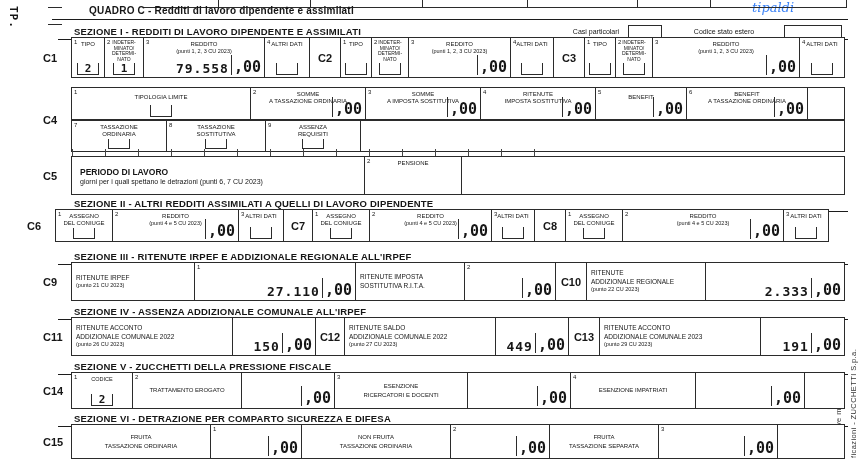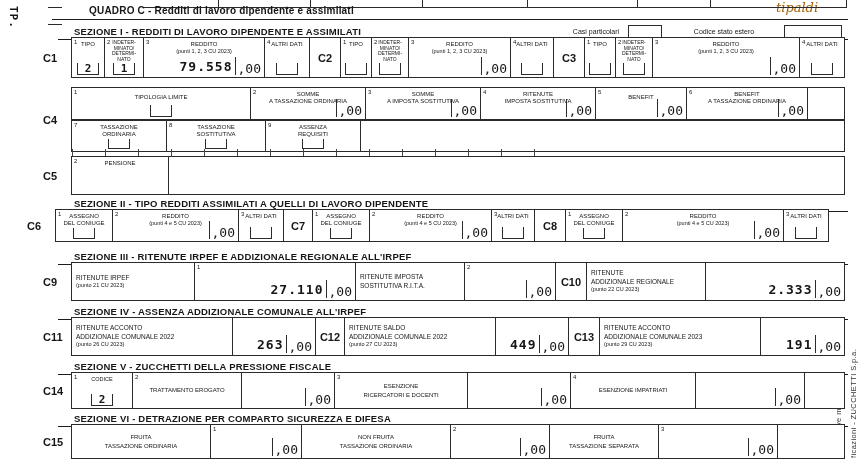--- a/index.html
+++ b/index.html
@@ -2,21 +2,21 @@
 <html><head>
 <meta charset="utf-8">
 <style>
   *{box-sizing:border-box;margin:0;padding:0}
   html,body{width:863px;height:461px}
   body{position:relative;background:#fff;color:#161616;font-family:"Liberation Sans",sans-serif;overflow:hidden}
 
   
   .tp{position:absolute;left:20px;top:6px;transform:rotate(90deg);transform-origin:left top;
       font-family:"DejaVu Sans Mono",monospace;font-weight:700;font-size:11px;letter-spacing:1px}
-  .hand{position:absolute;left:776px;top:0;font-family:"DejaVu Serif",serif;font-style:italic;font-size:13px;color:#a16207}
+  .hand{position:absolute;left:752px;top:0;font-family:"DejaVu Serif",serif;font-style:italic;font-size:13px;color:#3b82f6}
   .vr{position:absolute;transform:rotate(-90deg);transform-origin:left top;font-size:7.5px;color:#333;white-space:nowrap;letter-spacing:.4px}
   .vr1{left:834px;top:458px}
   .vr2{left:849px;top:458px}
   .toprule{position:absolute;left:143px;top:7px;width:703px;border-top:1px solid #2b2b2b}
   .dash{position:absolute;left:48px;width:14px;border-top:1px solid #2b2b2b}
   .tick{position:absolute;top:0;height:8px;border-left:1px solid #2b2b2b}
 
   .qtitle{position:absolute;left:52px;top:5px;width:796px;font-weight:700;font-size:10px;
           padding:0 0 3px 37px;border-bottom:1.5px solid #1c1c1c;letter-spacing:.2px}
   .sez{position:absolute;left:58px;width:790px;border-bottom:1.2px solid #1c1c1c;font-weight:700;
@@ -36,23 +36,23 @@
   .n{position:absolute;top:1px;left:2px;font-size:6px;line-height:1}
   .lab{font-size:6px;line-height:1.25;text-align:center;margin-top:2.5px;white-space:pre-line;padding:0 2px}
   .lab-xs{font-size:5px;line-height:1.12;text-align:center;margin-top:2px;white-space:pre-line}
   .lsub{font-size:5.5px;line-height:1.2;text-align:center;white-space:pre-line}
   .leftlab{align-self:flex-start;text-align:left;padding-left:4px;font-size:6.5px;line-height:1.3;white-space:pre-line}
   .leftsub{align-self:flex-start;text-align:left;padding-left:4px;font-size:5.5px;line-height:1.3}
   .vcenter{justify-content:center}
   .midlab{margin:auto;text-align:center;font-size:6px;line-height:1.35;white-space:pre-line;padding:0 2px}
   .box{width:22px;height:12px;border:1px solid #2b2b2b;border-top:none;margin-top:auto;margin-bottom:2px;
        text-align:center;font-family:"DejaVu Sans Mono",monospace;font-weight:700;font-size:11px;line-height:12px}
-  .amt{position:absolute;right:3px;bottom:2px;display:flex;align-items:center}
+  .amt{position:absolute;right:3px;bottom:2px;display:flex;align-items:flex-end}
   .main{font-family:"DejaVu Sans Mono",monospace;font-weight:700;font-size:13px;letter-spacing:1px;line-height:1}
-  .dec{font-family:"DejaVu Sans Mono",monospace;font-weight:400;font-size:13px;line-height:1;
+  .dec{font-family:"DejaVu Sans Mono",monospace;font-weight:700;font-size:15px;line-height:1;
        border-left:1px solid #2b2b2b;margin-left:2px;padding:5px 0 0 2px}
   .cval{margin-top:auto;margin-bottom:2px;font-family:"DejaVu Sans Mono",monospace;font-weight:700;font-size:13px}
   .c5info{align-items:flex-start;justify-content:center;padding-left:8px}
   .c5t{font-weight:700;font-size:8.5px}
   .c5s{font-size:7px;margin-top:1px}
   .comb{position:absolute;left:72px;top:149px;width:473px;height:7px;
         background:repeating-linear-gradient(to right,#444 0 1px,transparent 1px 33px)}
 </style>
 </head>
 <body>
@@ -248,29 +248,33 @@
 REQUISITI</span>
       <span class="box"></span>
     </div>
     <div class="cell" style="flex:1"></div>
   </div>
 </div>
 
 <div class="comb"></div>
 <div class="row" style="left:72px;top:156px;width:773px;height:39px">
   <span class="rid">C5</span>
+  <div class="cell c5info" style="flex:0 0 294px">
+    <span class="c5t">PERIODO DI LAVORO</span>
+    <span class="c5s">giorni per i quali spettano le detrazioni (punti 6, 7 CU 2023)</span>
+  </div>
   <div class="cell" style="flex:0 0 98px">
     <span class="n">2</span>
     <span class="lab">PENSIONE</span>
     <span class="cval"></span>
   </div>
   <div class="cell" style="flex:1"></div>
 </div>
 
-<div class="sez" style="top:197px">SEZIONE II - TIPO REDDITI ASSIMILATI A QUELLI DI LAVORO DIPENDENTE</div>
+<div class="sez" style="top:197px">SEZIONE II - ALTRI REDDITI ASSIMILATI A QUELLI DI LAVORO DIPENDENTE</div>
 <div class="row" style="left:56px;top:209px;width:773px;height:33px">
   <span class="rid">C6</span>
   <div class="grp" style="flex:0 0 228px">
     <div class="cell" style="flex:0 0 58px">
       <span class="n">1</span>
       <span class="lab">ASSEGNO
 DEL CONIUGE</span>
       <span class="box"></span>
     </div>
     <div class="cell" style="flex:1">
@@ -378,21 +382,21 @@
 <div class="sez" style="top:305px">SEZIONE IV - ASSENZA ADDIZIONALE COMUNALE ALL'IRPEF</div>
 <div class="row" style="left:72px;top:317px;width:773px;height:39px">
   <span class="rid">C11</span>
   <div class="cell vcenter" style="flex:0 0 162px">
     <span class="leftlab">RITENUTE ACCONTO
 ADDIZIONALE COMUNALE 2022</span>
     <span class="leftsub">(punto 26 CU 2023)</span>
   </div>
   <div class="cell" style="flex:0 0 84px">
     <span class="amt">
-        <span class="main">263</span>
+        <span class="main">150</span>
         <span class="dec">,00</span>
       </span>
   </div>
   <span class="gid" style="flex:0 0 30px">C12</span>
   <div class="cell vcenter" style="flex:0 0 152px">
     <span class="leftlab">RITENUTE SALDO
 ADDIZIONALE COMUNALE 2022</span>
     <span class="leftsub">(punto 27 CU 2023)</span>
   </div>
   <div class="cell" style="flex:0 0 74px">

